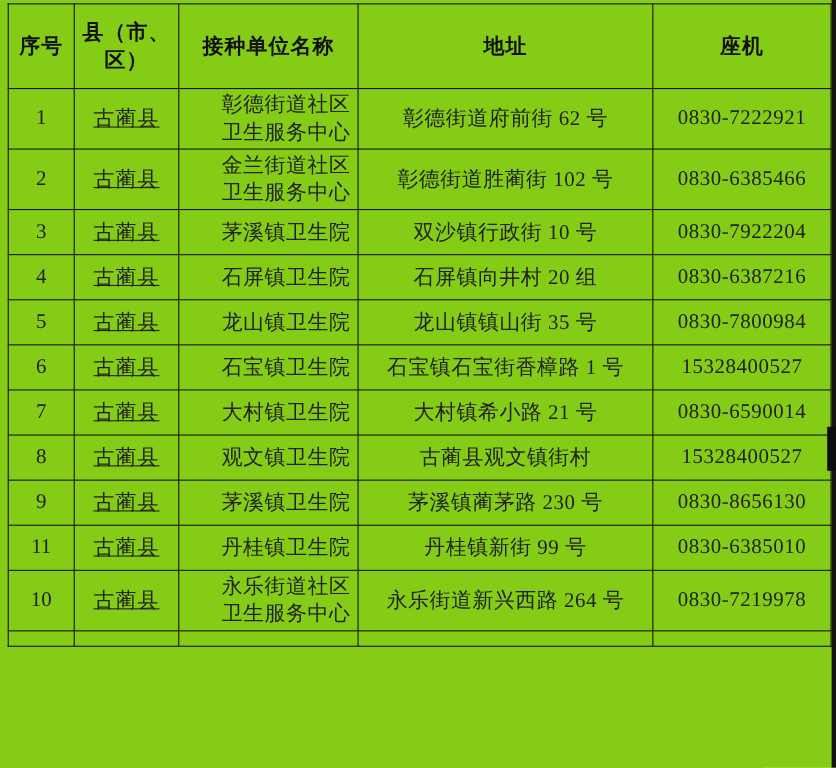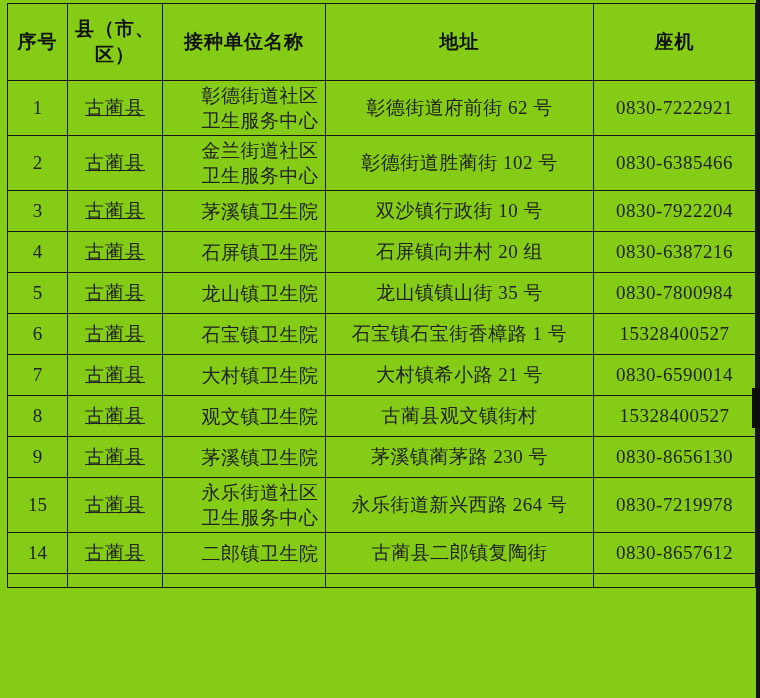--- a/index.html
+++ b/index.html
@@ -147,33 +147,33 @@
         <td class="addr">古蔺县观文镇街村</td>
         <td class="phone">15328400527</td>
       </tr>
       <tr class="normal">
         <td class="idx">9</td>
         <td class="cnty">古蔺县</td>
         <td class="unit"><span class="unit-text">茅溪镇卫生院</span></td>
         <td class="addr">茅溪镇蔺茅路 230 号</td>
         <td class="phone">0830-8656130</td>
       </tr>
+      <tr class="normal">
+        <td class="idx">11</td>
+        <td class="cnty">古蔺县</td>
+        <td class="unit"><span class="unit-text">丹桂镇卫生院</span></td>
+        <td class="addr">丹桂镇新街 99 号</td>
+        <td class="phone">0830-6385010</td>
+      </tr>
       <tr class="tall">
-        <td class="idx">15</td>
+        <td class="idx">10</td>
         <td class="cnty">古蔺县</td>
         <td class="unit"><span class="unit-text">永乐街道社区卫生服务中心</span></td>
         <td class="addr">永乐街道新兴西路 264 号</td>
         <td class="phone">0830-7219978</td>
-      </tr>
-      <tr class="normal">
-        <td class="idx">14</td>
-        <td class="cnty">古蔺县</td>
-        <td class="unit"><span class="unit-text">二郎镇卫生院</span></td>
-        <td class="addr">古蔺县二郎镇复陶街</td>
-        <td class="phone">0830-8657612</td>
       </tr>
       <tr class="partial">
         <td></td>
         <td></td>
         <td></td>
         <td></td>
         <td></td>
       </tr>
     </tbody>
   </table>

